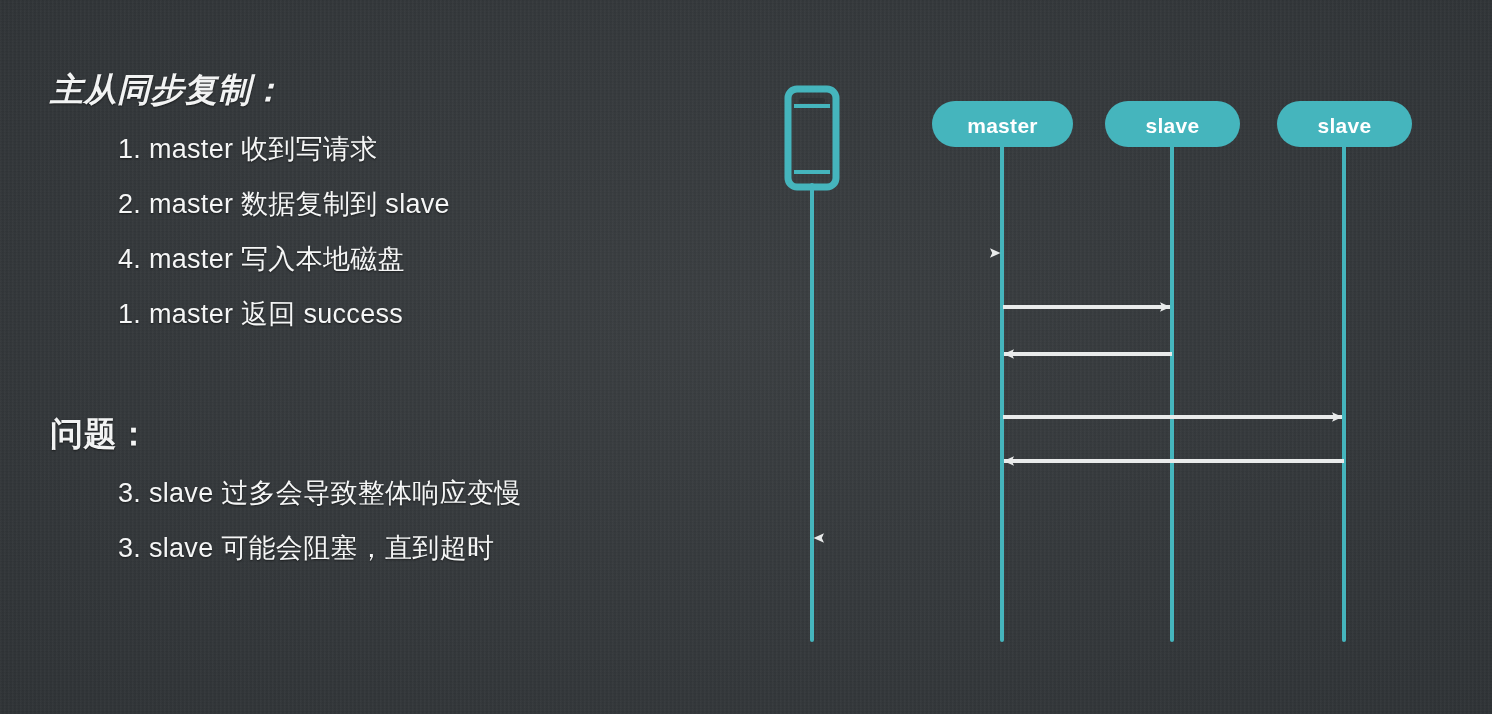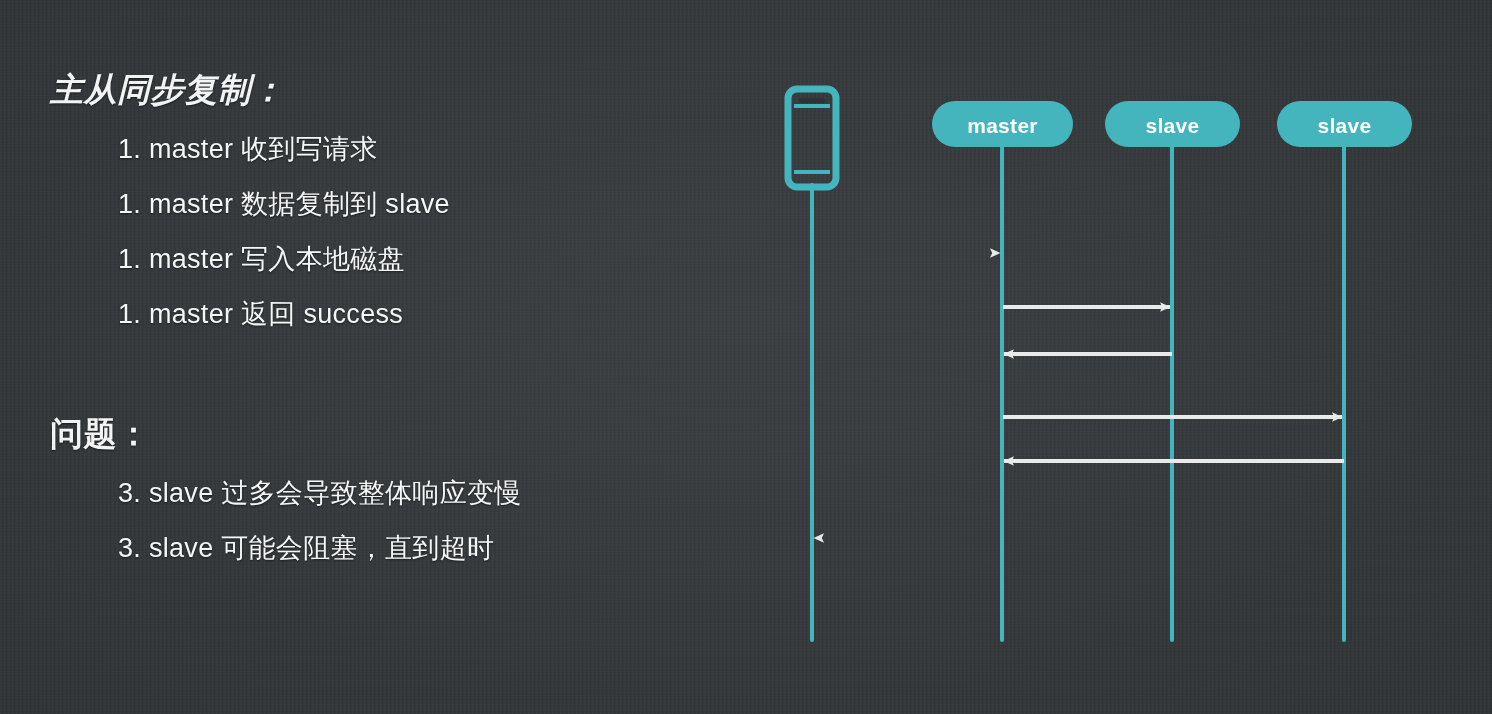--- a/index.html
+++ b/index.html
@@ -111,22 +111,22 @@
 <body>
 
 <div id="slide">
 
   <div id="text-panel">
 
     <div class="section-heading" id="heading-flow">主从同步复制：</div>
 
     <ul class="bullet-list" id="list-flow">
       <li class="bullet-item">1. master 收到写请求</li>
-      <li class="bullet-item">1. master 数据复制到 slave</li>
-      <li class="bullet-item">1. master 写入本地磁盘</li>
+      <li class="bullet-item">2. master 数据复制到 slave</li>
+      <li class="bullet-item">4. master 写入本地磁盘</li>
       <li class="bullet-item">1. master 返回 success</li>
     </ul>
 
     <div class="section-heading" id="heading-issues">问题：</div>
 
     <ul class="bullet-list" id="list-issues">
       <li class="bullet-item">3. slave 过多会导致整体响应变慢</li>
       <li class="bullet-item">3. slave 可能会阻塞，直到超时</li>
     </ul>
 

